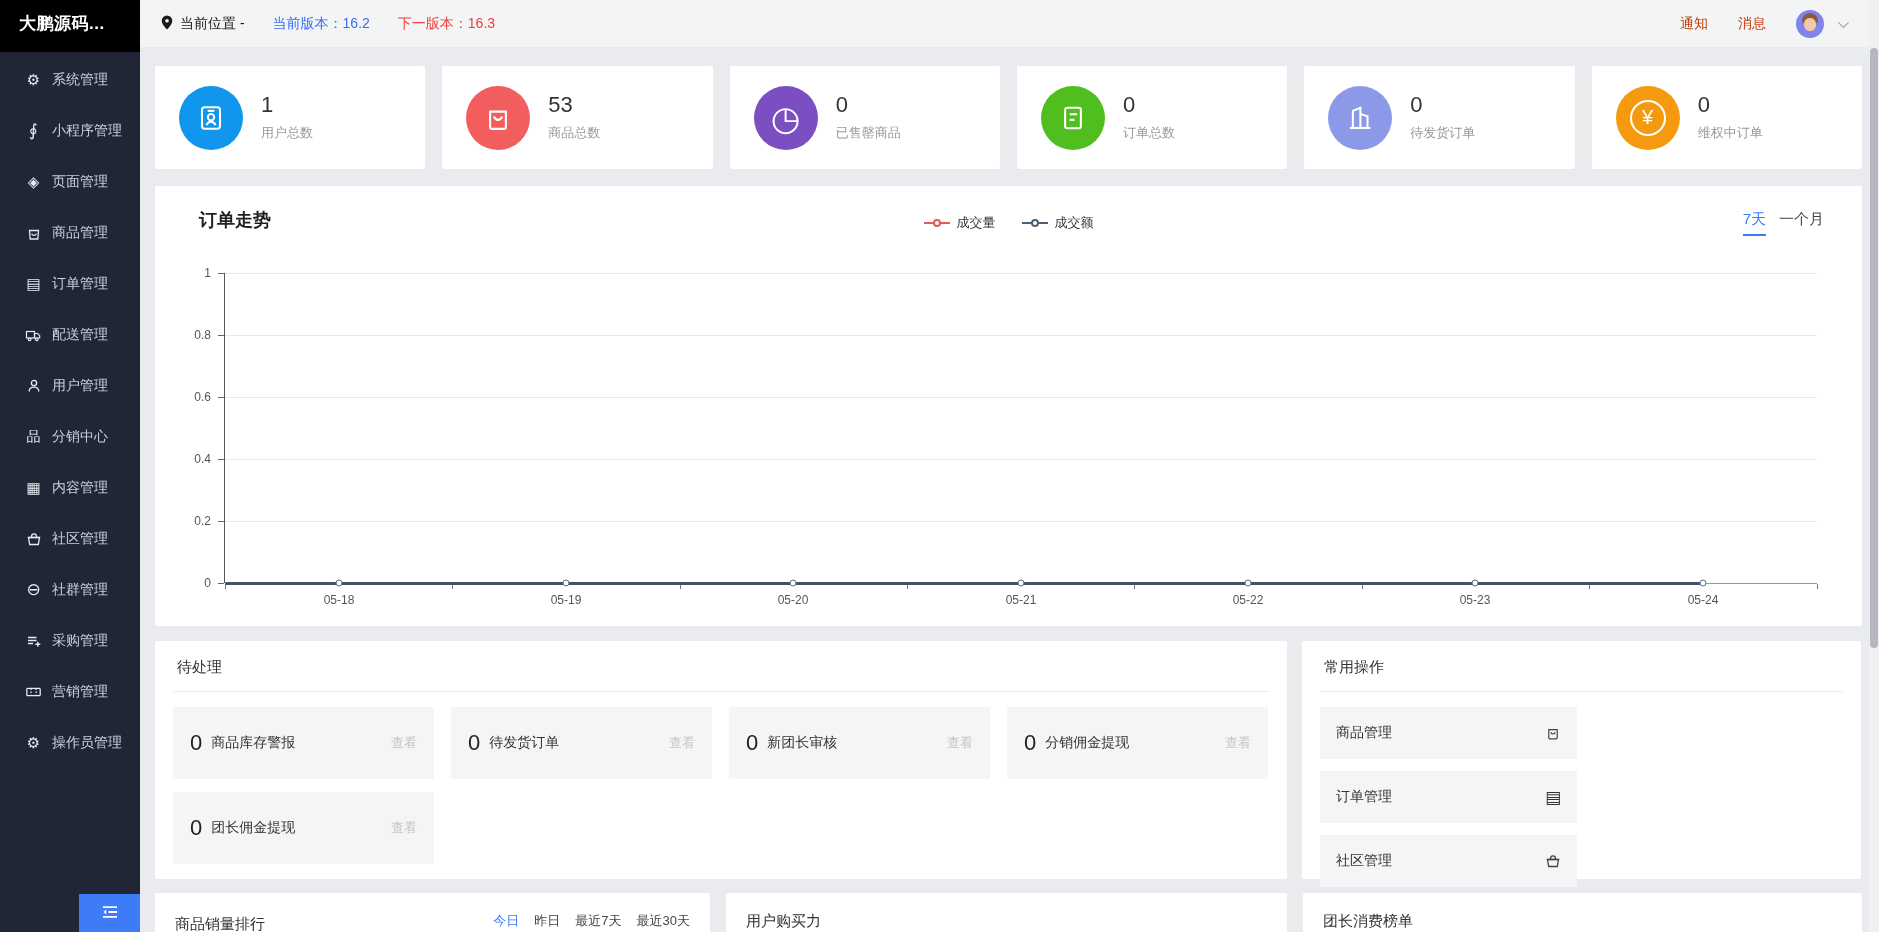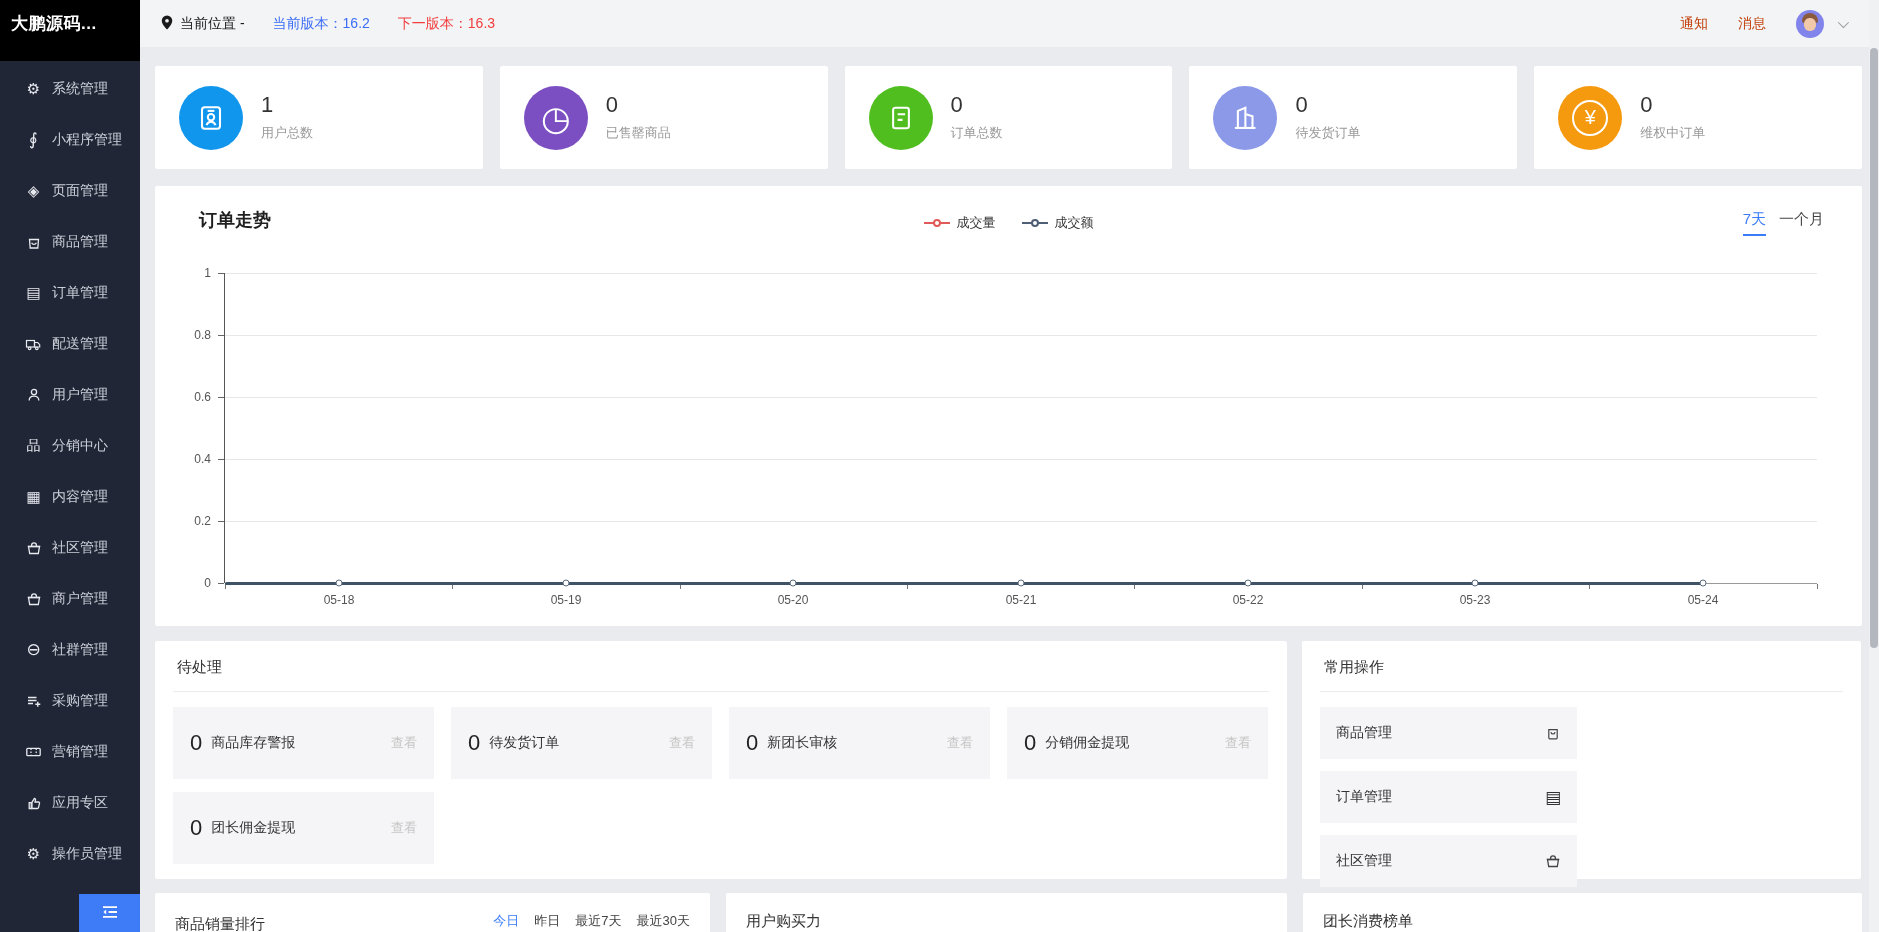--- a/index.html
+++ b/index.html
@@ -1,21 +1,21 @@
 <!DOCTYPE html>
 <html><head>
 <meta charset="utf-8">
 <style>
   * { margin:0; padding:0; box-sizing:border-box; }
   html,body { width:1879px; height:932px; overflow:hidden; font-family:"Liberation Sans","DejaVu Sans",sans-serif; background:#e9ebee; }
   .app { display:flex; width:1879px; height:932px; position:relative; }
 
   
   .sidebar { width:140px; height:932px; background:#212636; flex-shrink:0; position:relative; z-index:5; }
-  .logo { height:61px; background:#000; color:#fff; font-weight:bold; font-size:17px; line-height:47px; padding-left:11px; letter-spacing:.5px; white-space:nowrap; overflow:hidden; }
+  .logo { height:52px; background:#000; color:#fff; font-weight:bold; font-size:17px; line-height:47px; padding-left:19px; letter-spacing:.5px; white-space:nowrap; overflow:hidden; }
   .menu { padding-top:2px; }
   .menu-item { height:51px; display:flex; align-items:center; padding-left:24px; color:#ccd0da; font-size:14px; cursor:pointer; white-space:nowrap; }
   .menu-ico { width:19px; margin-right:9px; text-align:center; font-size:15px; color:#e8eaf0; flex-shrink:0; display:inline-flex; justify-content:center; align-items:center; }
   .menu-ico svg { display:block; }
   .collapse-btn { position:absolute; right:0; bottom:0; width:61px; height:38px; background:#3e7bf7; border:none; display:flex; align-items:center; justify-content:center; cursor:pointer; }
 
   
   .main { flex:1; display:flex; flex-direction:column; background:#e9ebee; }
   .topbar { height:47px; background:#f3f4f6; display:flex; align-items:center; padding:0 34px 0 20px; font-size:14px; color:#333; flex-shrink:0; }
   .tb-left { display:flex; align-items:center; gap:28px; }
@@ -166,30 +166,20 @@
         <span class="menu-ico">
           <svg width="16" height="16" viewBox="0 0 16 16" fill="none" stroke="#e8eaf0" stroke-width="1.3">
               <path d="M2.5 6.5h11l-1.2 7H3.7z"></path>
               <path d="M1.8 6.5h12.4"></path>
               <path d="M5.6 6.3V5.2a2.4 2.4 0 0 1 4.8 0v1.1"></path>
             </svg>
         </span>
         <span>社区管理</span>
       </div>
 
-      <div class="menu-item">
-        <span class="menu-ico">
-          <svg width="16" height="16" viewBox="0 0 16 16" fill="none" stroke="#e8eaf0" stroke-width="1.3">
-              <path d="M2.5 6.5h11l-1.2 7H3.7z"></path>
-              <path d="M1.8 6.5h12.4"></path>
-              <path d="M5.6 6.3V5.2a2.4 2.4 0 0 1 4.8 0v1.1"></path>
-            </svg>
-        </span>
-        <span>商户管理</span>
-      </div>
 
       <div class="menu-item">
         <span class="menu-ico" style="font-size:17px;">⊖</span>
         <span>社群管理</span>
       </div>
 
       <div class="menu-item">
         <span class="menu-ico">
           <svg width="16" height="16" viewBox="0 0 16 16" fill="none" stroke="#e8eaf0" stroke-width="1.4">
               <path d="M2 4.5h8.5M2 7.5h8.5M2 10.5h5"></path>
@@ -203,29 +193,20 @@
       <div class="menu-item">
         <span class="menu-ico">
           <svg width="17" height="16" viewBox="0 0 17 16" fill="none" stroke="#e8eaf0" stroke-width="1.3">
               <rect x="1.8" y="4.3" width="13.4" height="7.4" rx="1"></rect>
               <path d="M6 4.3v7.4M11.2 4.3v7.4" stroke-dasharray="1.6 1.6"></path>
             </svg>
         </span>
         <span>营销管理</span>
       </div>
 
-      <div class="menu-item">
-        <span class="menu-ico">
-          <svg width="16" height="16" viewBox="0 0 16 16" fill="none" stroke="#e8eaf0" stroke-width="1.3">
-              <path d="M6 13.5V7.3l2.4-3.9c.8 0 1.3.7 1.1 1.5L9 7h3.4c.8 0 1.3.7 1.1 1.4l-1 4.2c-.1.5-.6.9-1.2.9z"></path>
-              <path d="M3.2 7.6h2v5.9h-2z"></path>
-            </svg>
-        </span>
-        <span>应用专区</span>
-      </div>
 
       <div class="menu-item">
         <span class="menu-ico">⚙</span>
         <span>操作员管理</span>
       </div>
 
     </nav>
 
     <button class="collapse-btn">
       <span>
@@ -276,20 +257,32 @@
                 <circle cx="8" cy="7.6" r="1.7"></circle>
                 <path d="M5.6 11.8c.5-1.2 1.3-1.8 2.4-1.8s1.9.6 2.4 1.8"></path>
               </svg>
           </span>
           <div>
             <div class="stat-val">1</div>
             <div class="stat-lbl">用户总数</div>
           </div>
         </div>
 
+        <div class="stat-card">
+          <span class="stat-ico" style="background:#f25e5e">
+            <svg width="30" height="30" viewBox="0 0 16 16" fill="none" stroke="#fff" stroke-width="1.1">
+                <path d="M3.8 4.6h8.4v8.2a1 1 0 0 1-1 1H4.8a1 1 0 0 1-1-1z"></path>
+                <path d="M5.8 7.2c.5 1.2 1.3 1.8 2.2 1.8s1.7-.6 2.2-1.8"></path>
+              </svg>
+          </span>
+          <div>
+            <div class="stat-val">53</div>
+            <div class="stat-lbl">商品总数</div>
+          </div>
+        </div>
 
         <div class="stat-card">
           <span class="stat-ico" style="background:#7b4fc1; font-size:34px;">◷</span>
           <div>
             <div class="stat-val">0</div>
             <div class="stat-lbl">已售罄商品</div>
           </div>
         </div>
 
         <div class="stat-card">

